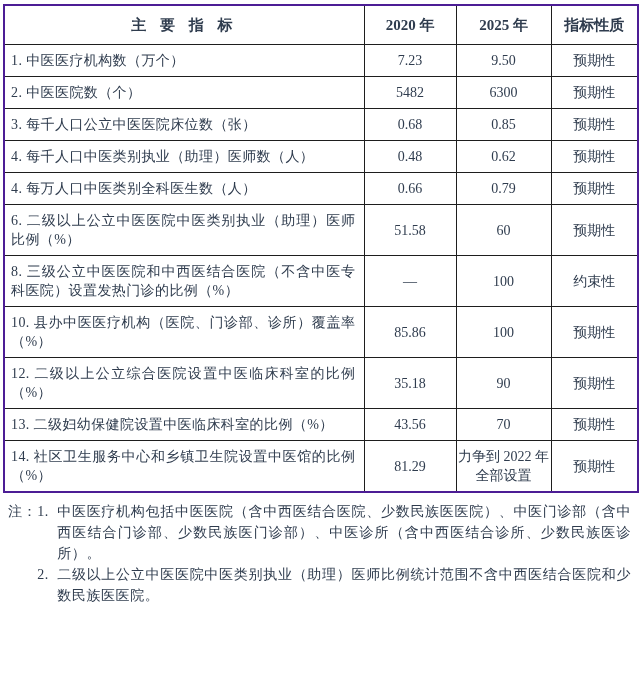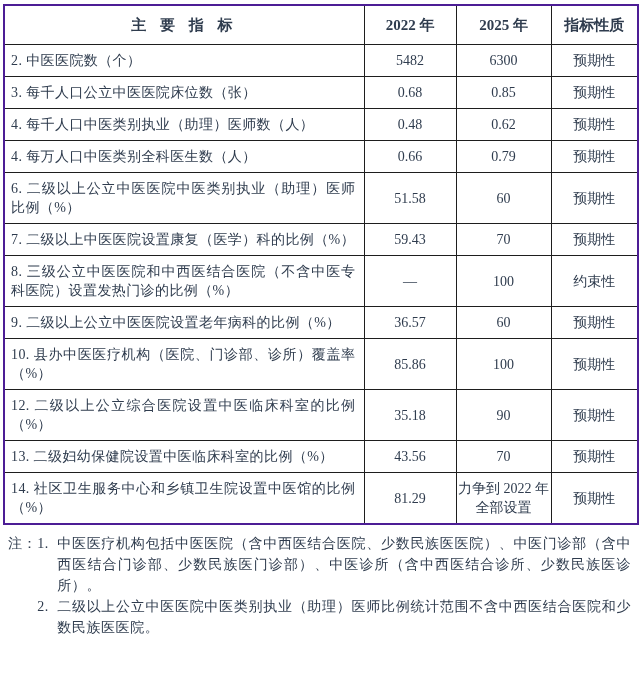--- a/index.html
+++ b/index.html
@@ -89,26 +89,32 @@
   <table class="indicator-table">
     <colgroup>
       <col style="width:360px">
       <col style="width:92px">
       <col style="width:95px">
       <col style="width:87px">
     </colgroup>
     <thead>
       <tr>
         <th class="th-indicator">主 要 指 标</th>
-        <th>2022 年</th>
+        <th>2020 年</th>
         <th>2025 年</th>
         <th>指标性质</th>
       </tr>
     </thead>
     <tbody id="table-body">
+    <tr>
+      <td class="td-ind">1. 中医医疗机构数（万个）</td>
+      <td class="td-mid">7.23</td>
+      <td class="td-mid">9.50</td>
+      <td class="td-mid">预期性</td>
+    </tr>
 
     <tr>
       <td class="td-ind">2. 中医医院数（个）</td>
       <td class="td-mid">5482</td>
       <td class="td-mid">6300</td>
       <td class="td-mid">预期性</td>
     </tr>
 
     <tr>
       <td class="td-ind">3. 每千人口公立中医医院床位数（张）</td>
@@ -131,40 +137,28 @@
       <td class="td-mid">预期性</td>
     </tr>
 
     <tr>
       <td class="td-ind">6. 二级以上公立中医医院中医类别执业（助理）医师比例（%）</td>
       <td class="td-mid">51.58</td>
       <td class="td-mid">60</td>
       <td class="td-mid">预期性</td>
     </tr>
 
-    <tr>
-      <td class="td-ind">7. 二级以上中医医院设置康复（医学）科的比例（%）</td>
-      <td class="td-mid">59.43</td>
-      <td class="td-mid">70</td>
-      <td class="td-mid">预期性</td>
-    </tr>
 
     <tr>
       <td class="td-ind">8. 三级公立中医医院和中西医结合医院（不含中医专科医院）设置发热门诊的比例（%）</td>
       <td class="td-mid">—</td>
       <td class="td-mid">100</td>
       <td class="td-mid">约束性</td>
     </tr>
 
-    <tr>
-      <td class="td-ind">9. 二级以上公立中医医院设置老年病科的比例（%）</td>
-      <td class="td-mid">36.57</td>
-      <td class="td-mid">60</td>
-      <td class="td-mid">预期性</td>
-    </tr>
 
     <tr>
       <td class="td-ind">10. 县办中医医疗机构（医院、门诊部、诊所）覆盖率（%）</td>
       <td class="td-mid">85.86</td>
       <td class="td-mid">100</td>
       <td class="td-mid">预期性</td>
     </tr>
 
 
     <tr>

